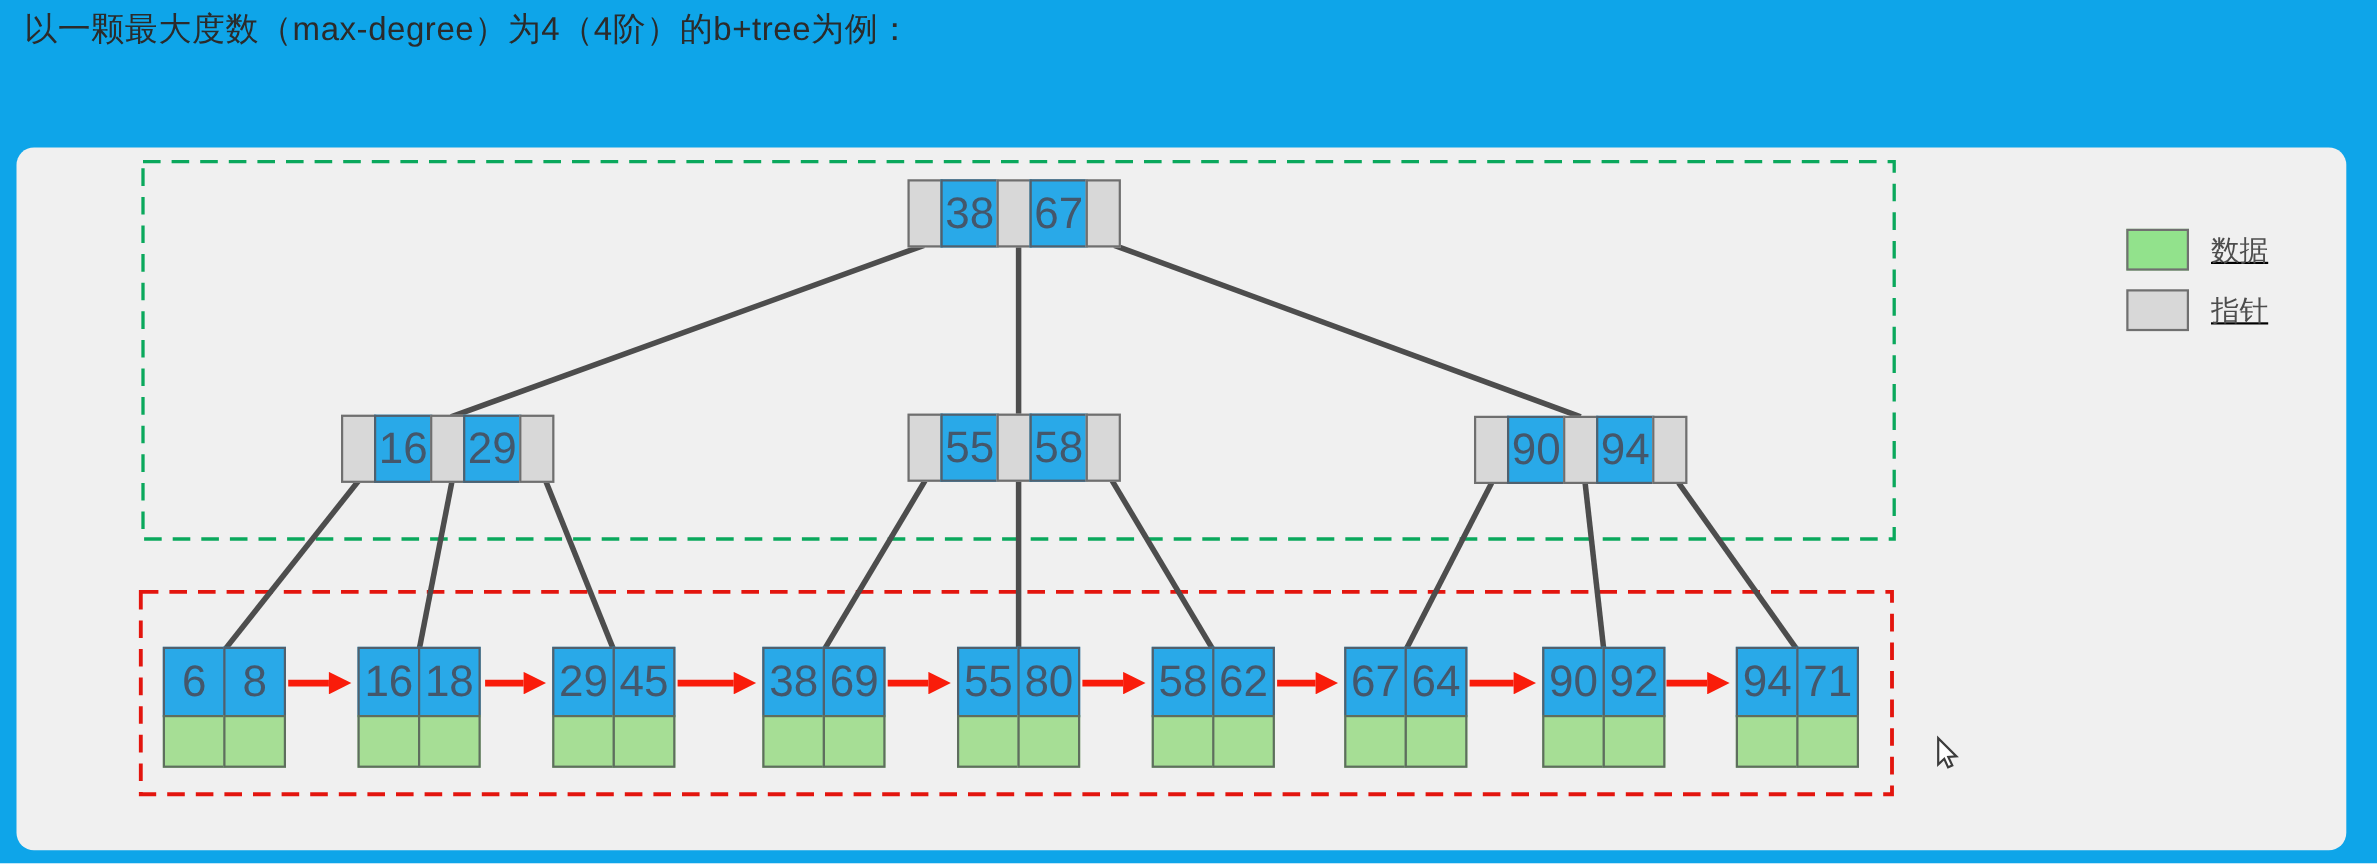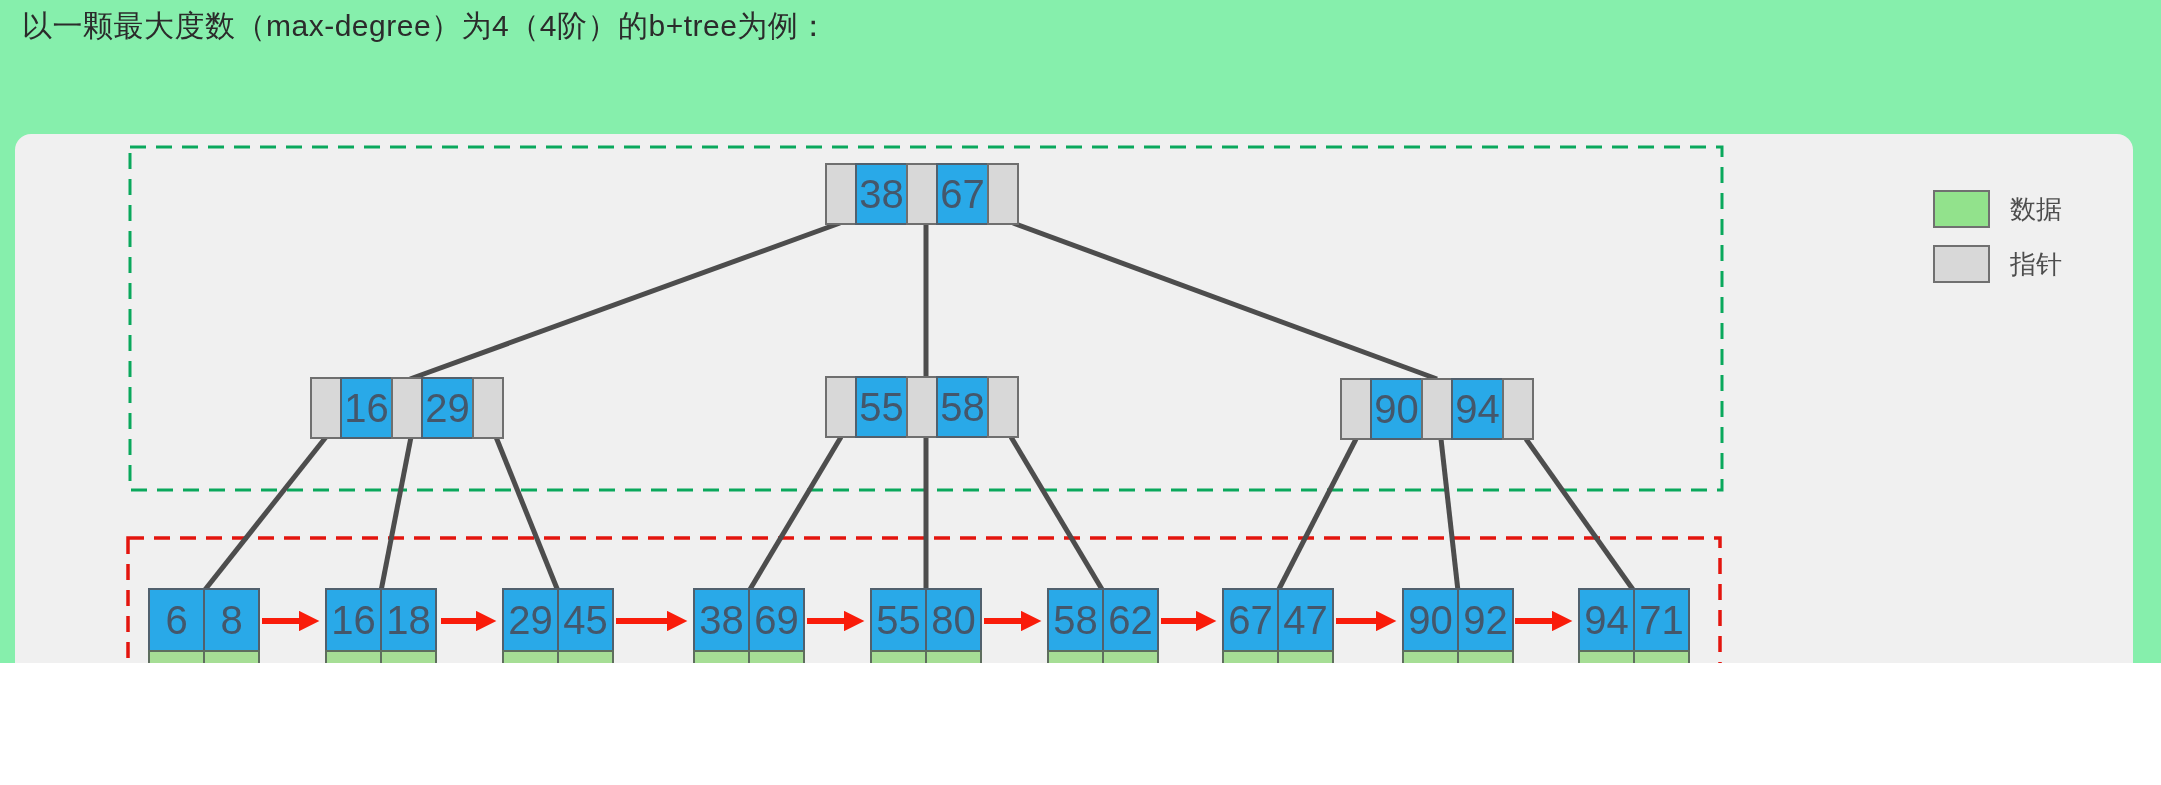--- a/index.html
+++ b/index.html
@@ -1,17 +1,17 @@
 <!DOCTYPE html>
 <html style="--panel-bg: #f0f0f0; --key-cell: #29a9e8; --pointer-cell: #d8d8d8; --data-cell: #a6de95; --legend-data: #92e28c; --key-text: #44576b; --edge: #4d4d4d; --arrow: #f91c0a; --index-box: #0aa85c; --leaf-box: #e3150e;"><head>
 <meta charset="utf-8">
 <style>
   html,body{margin:0;padding:0;background:#ffffff;}
   .screen{
-    position:relative;width:2161px;height:663px;background:#86efac;
+    position:relative;width:2161px;height:785px;background:#0ea5e9;
     font-family:"Liberation Sans","DejaVu Sans",sans-serif;overflow:hidden;
   }
   .page-title{
     position:absolute;left:22px;top:6px;font-size:30px;color:#2b2b2b;
     letter-spacing:0.5px;white-space:nowrap;
   }
   .panel{
     position:absolute;left:15px;top:134px;width:2118px;height:639px;
     background:var(--panel-bg);border-radius:16px;z-index:0;
   }
@@ -28,21 +28,21 @@
 
   
   .leaf{position:absolute;z-index:2;}
   .leaf-row{display:flex;}
   .lkey{width:57px;height:64px;background:var(--key-cell);border:2px solid #51606d;margin-left:-2px;
         font-size:40px;color:var(--key-text);}
   .ldata{width:57px;height:48px;background:var(--data-cell);border:2px solid #5e6e5e;margin-left:-2px;margin-top:-2px;}
   .leaf-row .cell:first-child{margin-left:0;}
 
   
-  .legend{position:absolute;left:1933px;top:190px;z-index:2;}
+  .legend{position:absolute;left:1933px;top:208px;z-index:2;text-decoration:underline;}
   .legend-row{display:flex;align-items:center;margin-bottom:17px;}
   .legend-swatch{width:57px;height:38px;box-sizing:border-box;border:2px solid #707070;}
   .legend-swatch.data{background:var(--legend-data);}
   .legend-swatch.pointer{background:var(--pointer-cell);}
   .legend-label{margin-left:20px;font-size:26px;color:#4d4d4d;}
 </style>
 </head>
 <body>
 
 <div class="screen">
@@ -175,21 +175,21 @@
       <span class="cell lkey">62</span>
     </div>
     <div class="leaf-row">
       <span class="cell ldata"></span>
       <span class="cell ldata"></span>
     </div>
   </div>
   <div class="leaf" style="left:1222px;top:588px">
     <div class="leaf-row">
       <span class="cell lkey">67</span>
-      <span class="cell lkey">47</span>
+      <span class="cell lkey">64</span>
     </div>
     <div class="leaf-row">
       <span class="cell ldata"></span>
       <span class="cell ldata"></span>
     </div>
   </div>
   <div class="leaf" style="left:1402px;top:588px">
     <div class="leaf-row">
       <span class="cell lkey">90</span>
       <span class="cell lkey">92</span>

